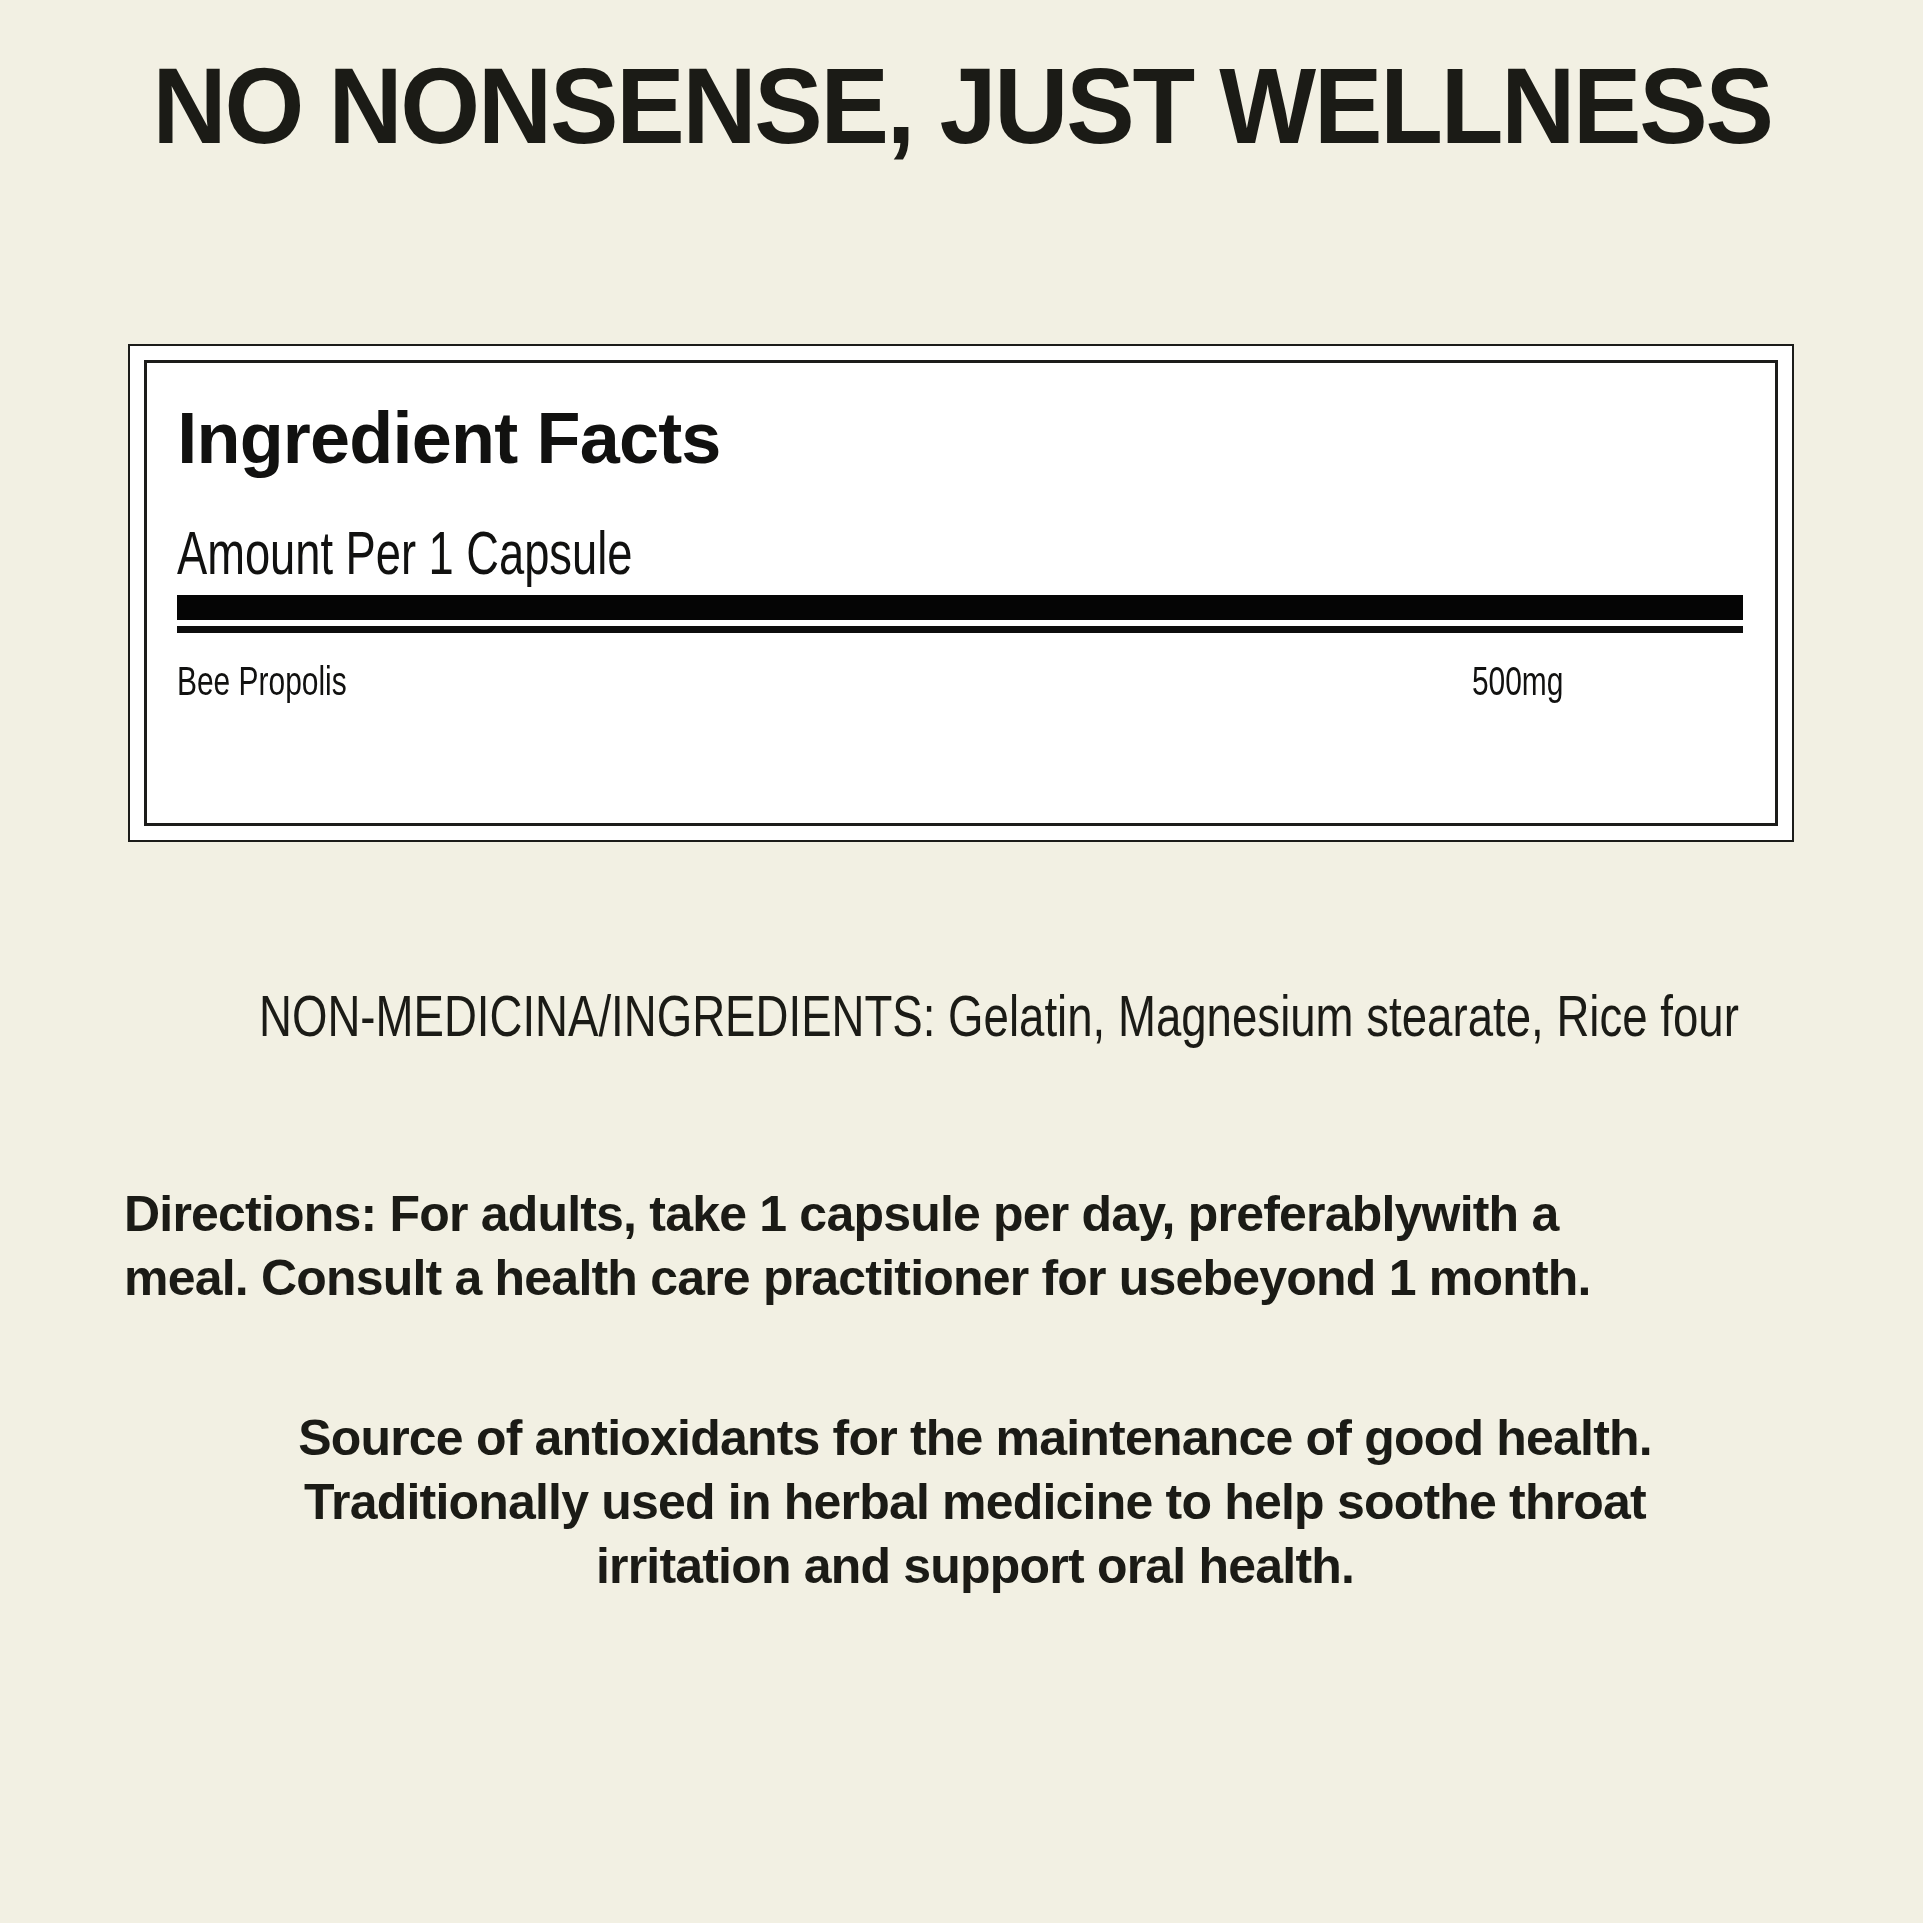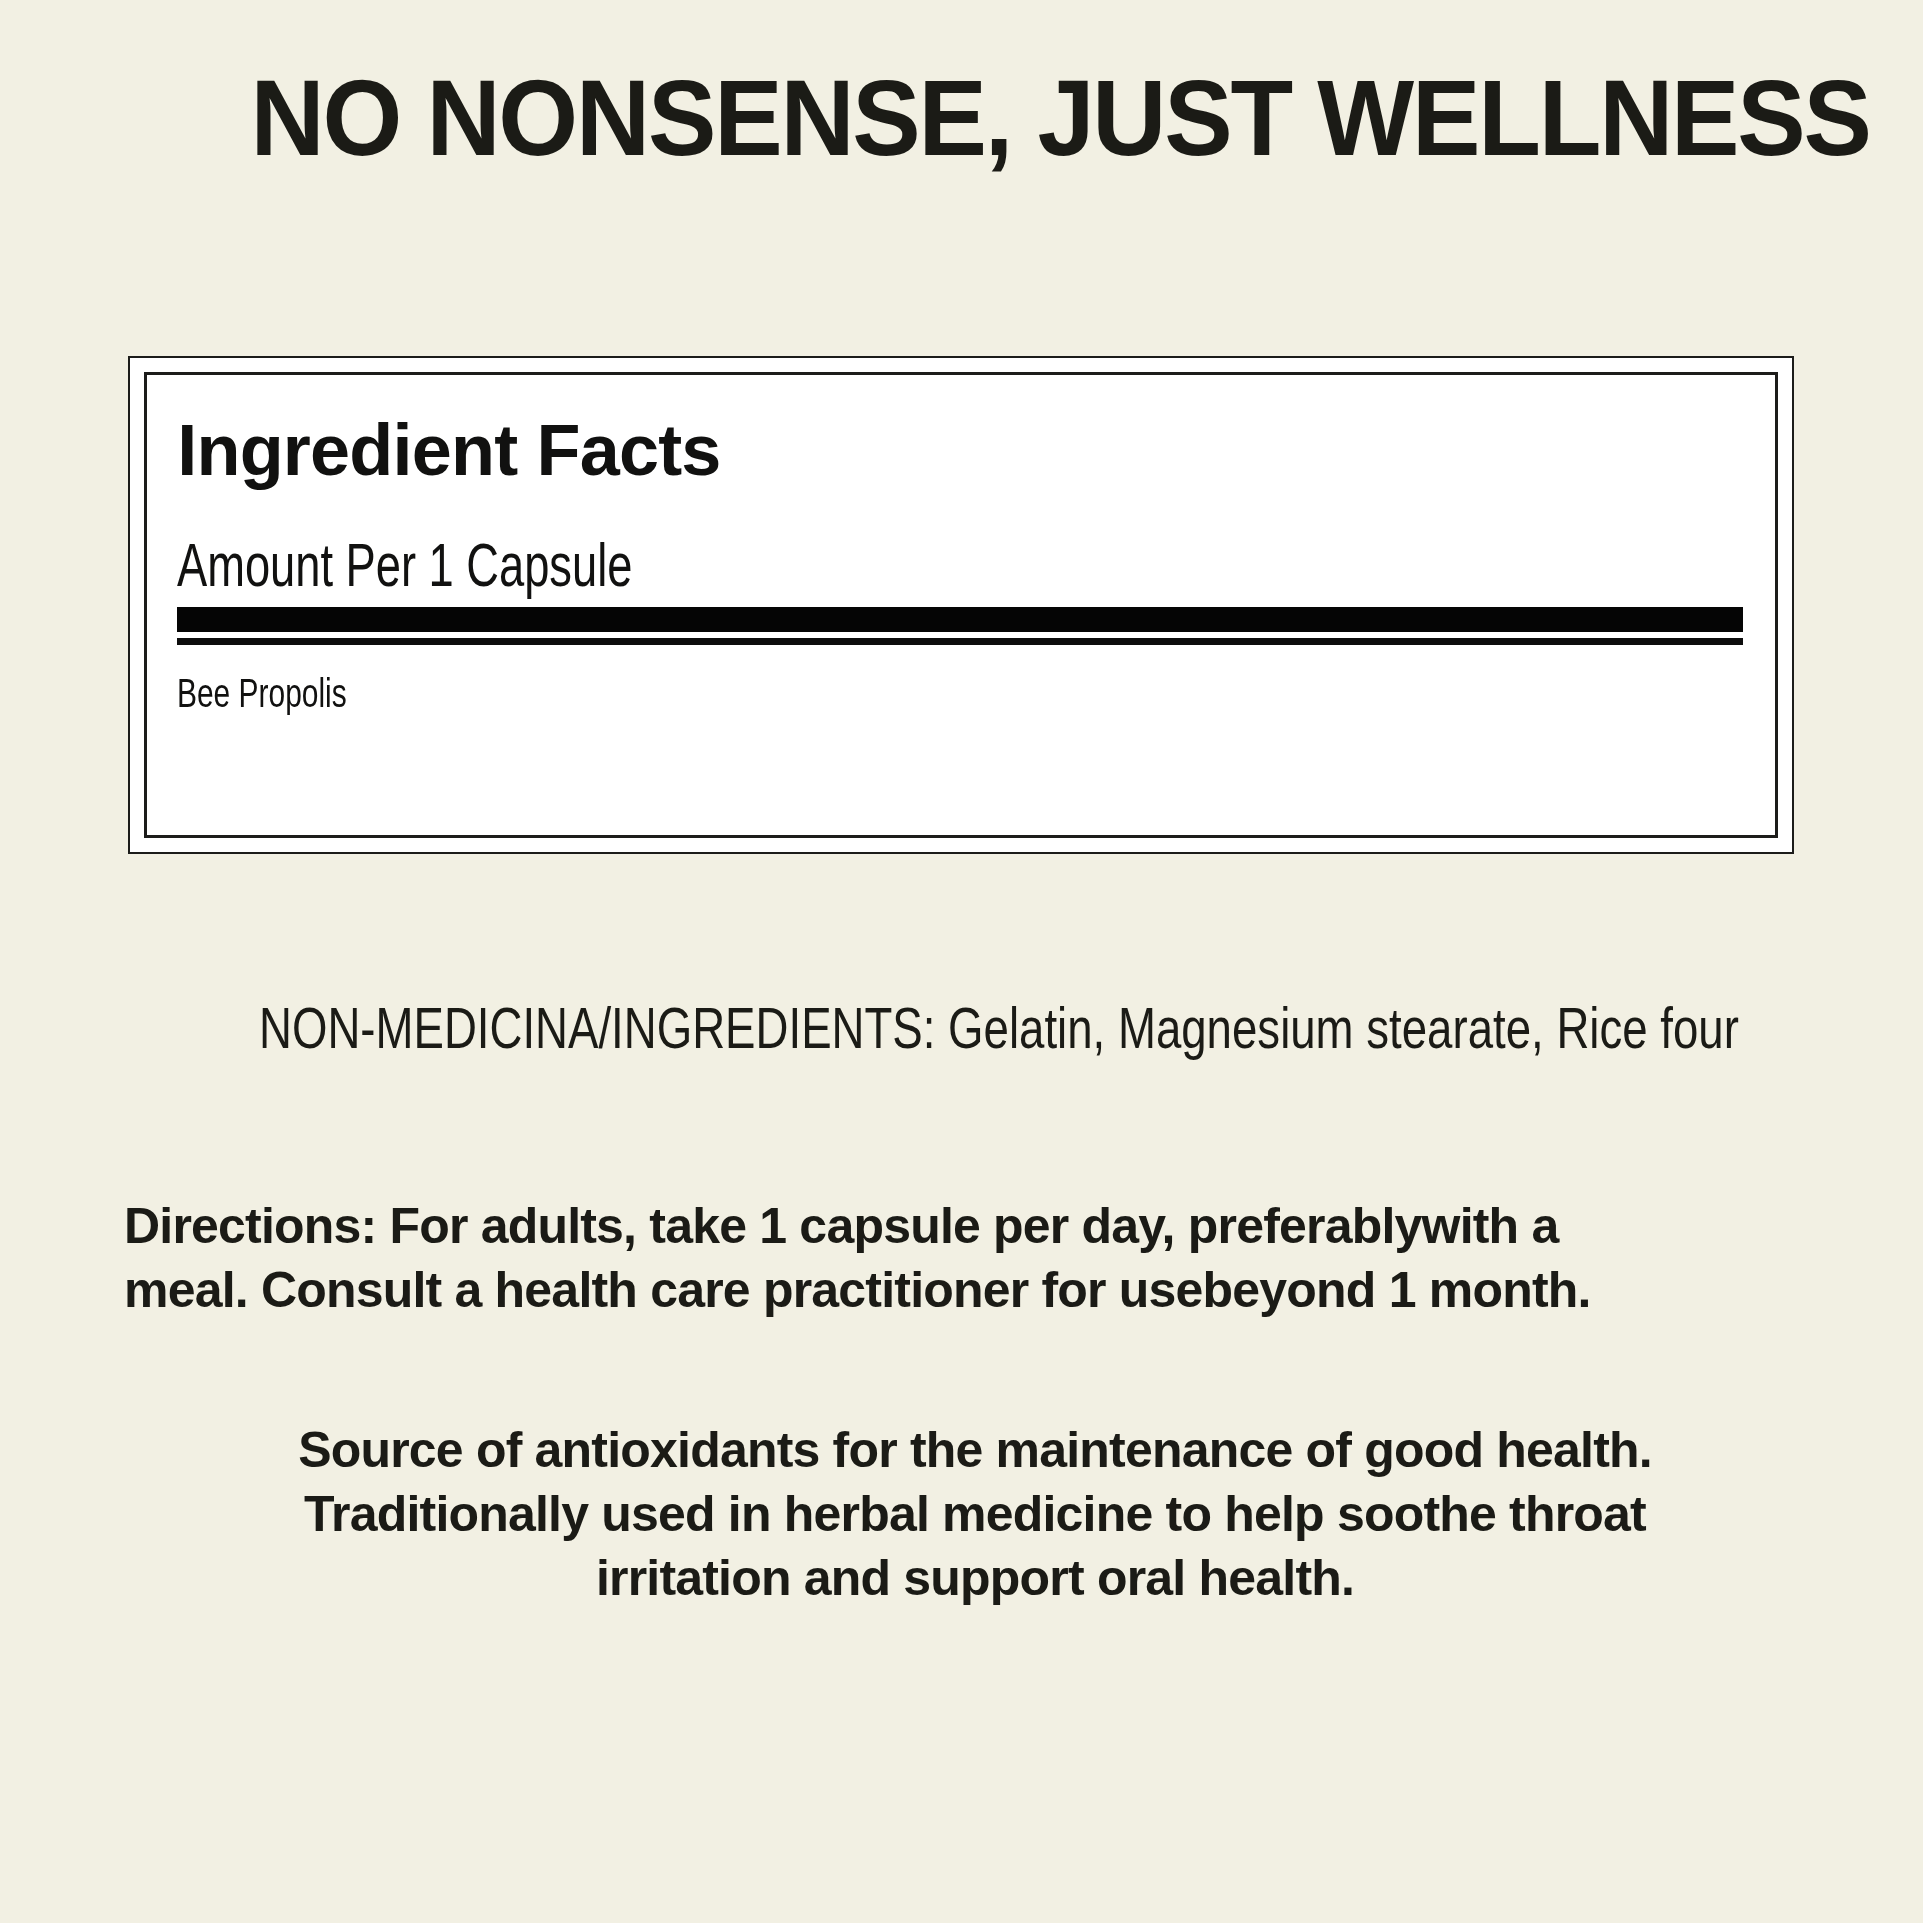--- a/index.html
+++ b/index.html
@@ -10,23 +10,23 @@
     width: 1924px;
     height: 1924px;
     background: #f2f0e3;
     font-family: "Liberation Sans", sans-serif;
     color: #1b1b16;
     overflow: hidden;
   }
 
   
   .headline {
-    margin: 12px;
+    margin: 0;
     padding-top: 52px;
-    text-align: right;
+    text-align: center;
     font-size: 108px;
     line-height: 1;
     font-weight: bold;
     letter-spacing: -2.3px;
     white-space: nowrap;
   }
   .headline .squeeze {
     display: inline-block;
     transform: scaleX(0.95);
     transform-origin: center;
@@ -148,20 +148,21 @@
 
     <div class="serving-note"><span class="cx-l">Amount Per 1 Capsule</span></div>
 
     <div class="thick-bar"></div>
 
 
     <div class="header-rule"></div>
 
     <div class="ingredient-row">
       <span class="cx-l">Bee Propolis</span>
+      <span class="amount-cell"><span class="cx-c">500mg</span></span>
     </div>
 
   </div>
 </section>
 
 <p class="non-medicinal"><span class="squeeze">NON-MEDICINA/INGREDIENTS: Gelatin, Magnesium stearate, Rice four</span></p>
 
 <p class="directions">Directions: For adults, take 1 capsule per day, preferablywith a
 meal. Consult a health care practitioner for usebeyond 1 month.</p>
 

